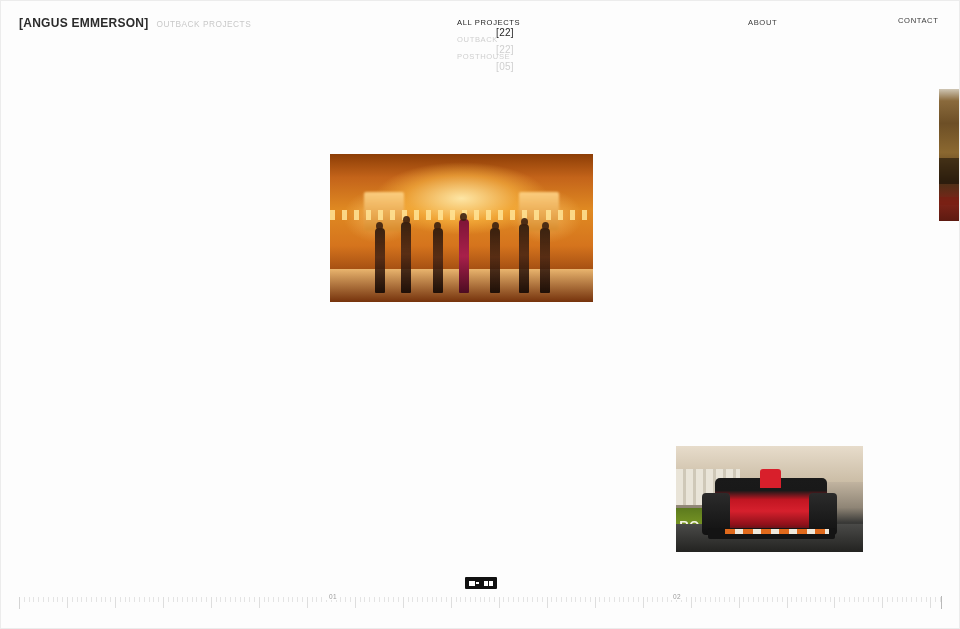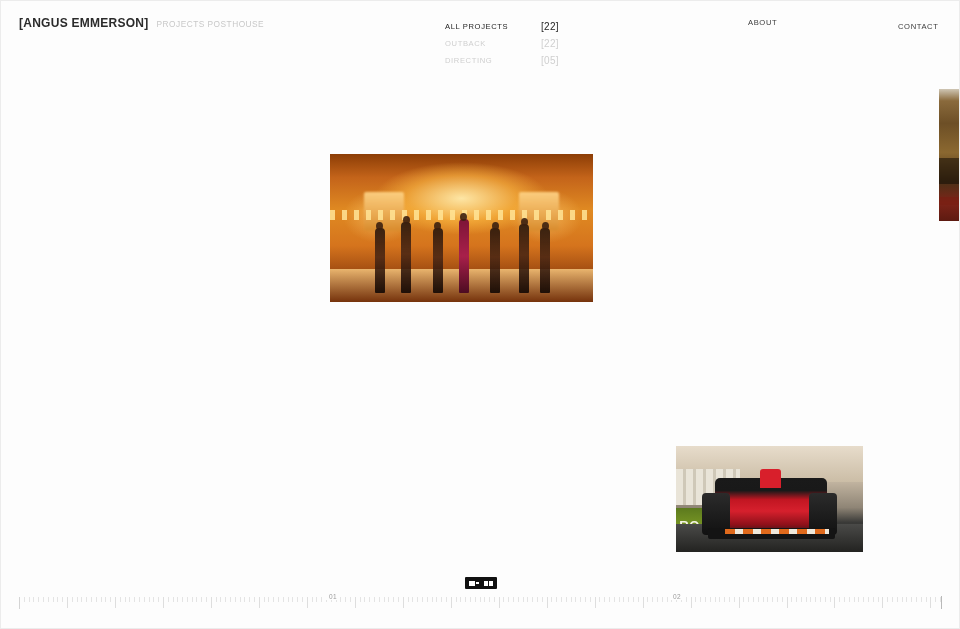--- a/index.html
+++ b/index.html
@@ -33,39 +33,40 @@
   }
 
   #nav-center {
     position:absolute; left:444px; top:17px;
     width:120px;
   }
   .nav-row {
     display:flex; align-items:center;
     height:17px;
     white-space:nowrap;
+    flex-direction:column;
   }
   .nav-row .lbl {
     font-size:7.6px; letter-spacing:.62px;
     width:96px;
   }
   .nav-row .cnt {
     font-size:10px; letter-spacing:.3px;
   }
   .nav-row.active .lbl { color:#1f1f1f; }
   .nav-row.active .cnt { color:#1f1f1f; }
   .nav-row.dim .lbl { color:#cfcfcf; }
   .nav-row.dim .cnt { color:#cfcfcf; }
 
   #nav-about {
     position:absolute; left:747px; top:17px;
     font-size:7.6px; letter-spacing:.62px; color:#3a3a3a;
   }
   #nav-contact {
-    position:absolute; left:897px; top:21px;
+    position:absolute; left:897px; top:15px;
     font-size:7.6px; letter-spacing:.62px; color:#3a3a3a;
   }
 
   
   .work {
     position:absolute;
     overflow:hidden;
     background:#1a1a1a;
   }
 
@@ -226,34 +227,34 @@
     width:1px; height:13px; background:#b9b9b9;
   }
 </style>
 </head>
 <body>
 
 <div id="stage">
 
   <div id="brand">
     <span class="mark">[ANGUS EMMERSON]</span>
-    <span class="sub">PROJECTS POSTHOUSE</span>
+    <span class="sub">OUTBACK PROJECTS</span>
   </div>
 
   <div id="nav-center">
     <div class="nav-row active">
       <span class="lbl">ALL PROJECTS</span>
       <span class="cnt">[22]</span>
     </div>
     <div class="nav-row dim">
       <span class="lbl">OUTBACK</span>
       <span class="cnt">[22]</span>
     </div>
     <div class="nav-row dim">
-      <span class="lbl">DIRECTING</span>
+      <span class="lbl">POSTHOUSE</span>
       <span class="cnt">[05]</span>
     </div>
   </div>
 
   <div id="nav-about">ABOUT</div>
   <div id="nav-contact">CONTACT</div>
 
   <div class="work" id="work-concert">
     <div class="screenL"></div>
     <div class="screenR"></div>

